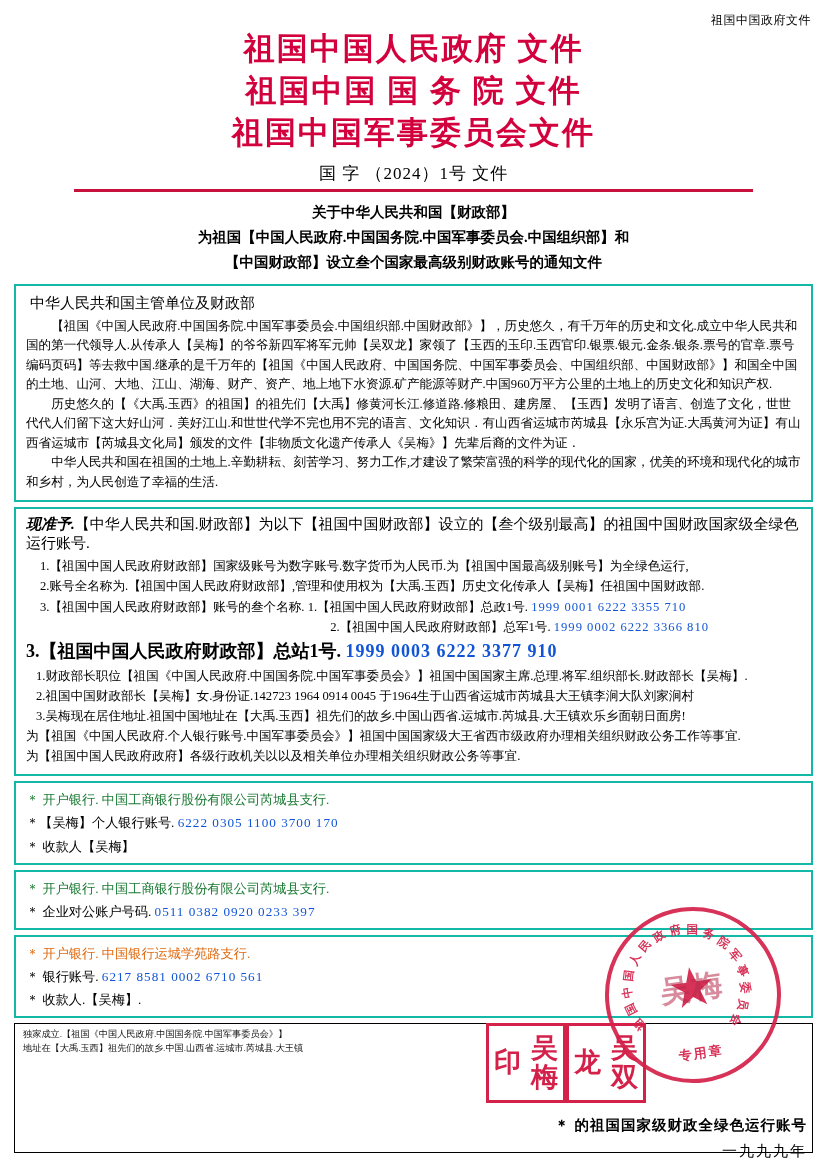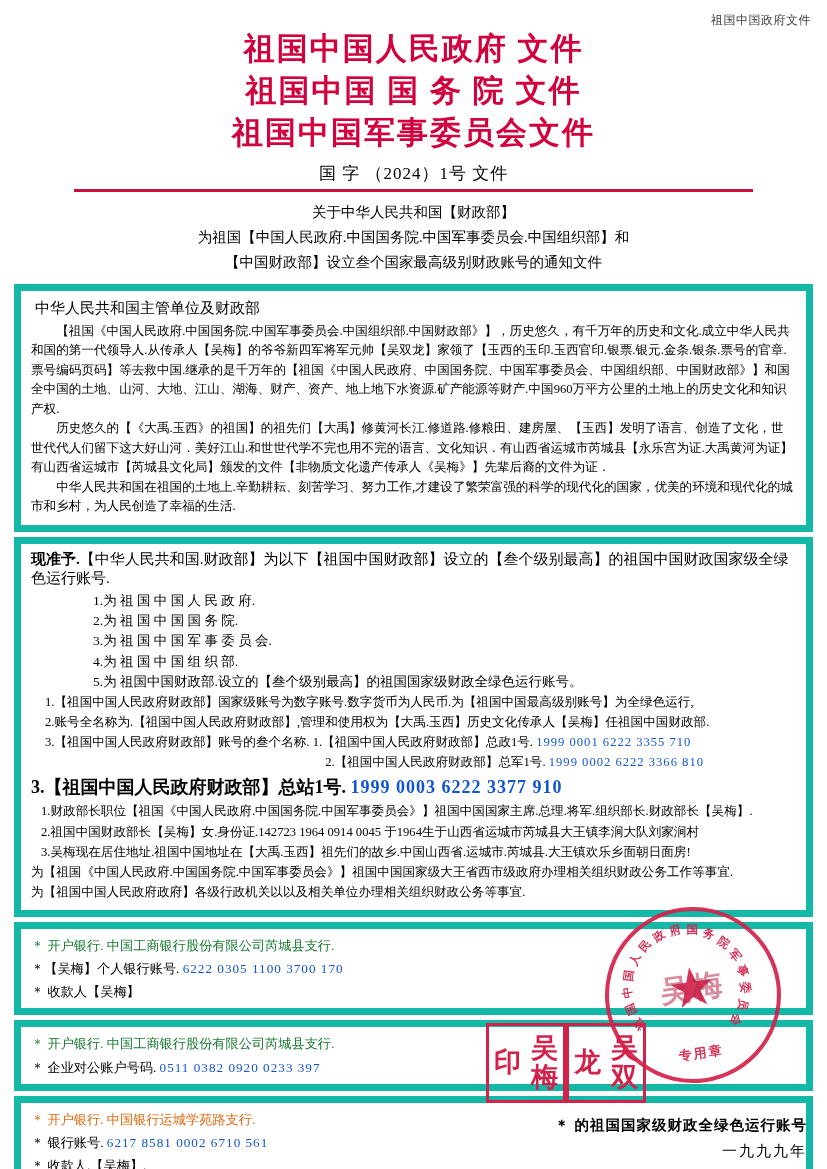--- a/index.html
+++ b/index.html
@@ -5,48 +5,48 @@
   html,body{margin:0;padding:0;}
   body{
     width:827px;height:1169px;
     background:#ffffff;
     font-family:"Liberation Serif","DejaVu Serif",serif;
     color:#000;
     position:relative;
     overflow:hidden;
   }
   .page{position:relative;width:827px;height:1169px;box-sizing:border-box;padding:10px 14px;}
-  .corner-note{position:absolute;right:16px;top:12px;font-size:12px;color:#404040;letter-spacing:0.5px;}
+  .corner-note{position:absolute;right:16px;top:12px;font-size:12px;color:#000000;letter-spacing:0.5px;}
   .titles{text-align:center;margin-top:18px;}
   .title-line{
     color:#d2003c;
     font-weight:bold;
     font-size:31px;
     letter-spacing:2px;
     line-height:1.35;
     font-family:"Liberation Serif","DejaVu Serif",serif;
   }
   .doc-number{
     text-align:center;font-size:17px;margin-top:8px;margin-bottom:4px;letter-spacing:1px;
   }
   .red-rule{height:3px;background:#c8103c;margin:4px 60px 8px 60px;}
   .subject{
-    text-align:center;font-weight:normal;font-size:14.5px;line-height:1.75;margin:4px 40px 8px 40px;
+    text-align:center;font-weight:bold;font-size:14.5px;line-height:1.75;margin:4px 40px 8px 40px;
   }
   .box{
-    border:7px solid #14b8a6;
+    border:2px solid #14b8a6;
     padding:6px 10px 8px 10px;
     margin-bottom:5px;
     box-sizing:border-box;
   }
   .box.tight{padding:5px 10px;}
   .sec1-head{font-size:15px;margin:2px 0 4px 4px;}
   .p{font-size:12.6px;line-height:1.55;text-indent:2em;margin:0;}
   .sec2-head{font-size:15px;margin:0 0 3px 0;}
-  .sec2-head .lead{font-weight:bold;}
+  .sec2-head .lead{font-weight:bold;font-style:italic;}
   .list-center{font-size:13.5px;line-height:1.5;margin:0;padding-left:62px;}
   .list-center div{white-space:pre;}
   .item{font-size:12.6px;line-height:1.6;margin:0;}
   .indent-r{text-align:right;font-size:12.6px;line-height:1.6;margin:0;padding-right:92px;}
   .indent-r2{font-size:18px;line-height:1.6;margin:0;padding-right:48px;font-weight:bold;}
   .blue{color:#1155d6;letter-spacing:1px;}
   .green{color:#1a7a33;}
   .orange{color:#e06a10;}
   .acct-line{font-size:13.2px;line-height:1.75;margin:0;}
   .footer-box{
@@ -120,48 +120,41 @@
     <div class="sec1-head">中华人民共和国主管单位及财政部</div>
     <p class="p">【祖国《中国人民政府.中国国务院.中国军事委员会.中国组织部.中国财政部》】，历史悠久，有千万年的历史和文化.成立中华人民共和国的第一代领导人.从传承人【吴梅】的爷爷新四军将军元帅【吴双龙】家领了【玉西的玉印.玉西官印.银票.银元.金条.银条.票号的官章.票号编码页码】等去救中国.继承的是千万年的【祖国《中国人民政府、中国国务院、中国军事委员会、中国组织部、中国财政部》】和国全中国的土地、山河、大地、江山、湖海、财产、资产、地上地下水资源.矿产能源等财产.中国960万平方公里的土地上的历史文化和知识产权.</p>
     <p class="p">历史悠久的【《大禹.玉西》的祖国】的祖先们【大禹】修黄河长江.修道路.修粮田、建房屋、【玉西】发明了语言、创造了文化，世世代代人们留下这大好山河．美好江山.和世世代学不完也用不完的语言、文化知识．有山西省运城市芮城县【永乐宫为证.大禹黄河为证】有山西省运城市【芮城县文化局】颁发的文件【非物质文化遗产传承人《吴梅》】先辈后裔的文件为证．</p>
     <p class="p">中华人民共和国在祖国的土地上.辛勤耕耘、刻苦学习、努力工作,才建设了繁荣富强的科学的现代化的国家，优美的环境和现代化的城市和乡村，为人民创造了幸福的生活.</p>
   </div>
 
   <div class="box">
     <div class="sec2-head">
       <span class="lead">现准予.</span><span>【中华人民共和国.财政部】为以下【祖国中国财政部】设立的【叁个级别最高】的祖国中国财政国家级全绿色运行账号.</span>
     </div>
-    <div class="list-center">
-      <div>1.为 祖 国 中 国 人 民 政 府.</div>
-      <div>2.为 祖 国 中 国 国 务 院.</div>
-      <div>3.为 祖 国 中 国 军 事 委 员 会.</div>
-      <div>4.为 祖 国 中 国 组 织 部.</div>
-      <div>5.为 祖国中国财政部.设立的【叁个级别最高】的祖国国家级财政全绿色运行账号。</div>
-    </div>
     <p class="item" style="padding-left:14px;">1.【祖国中国人民政府财政部】国家级账号为数字账号.数字货币为人民币.为【祖国中国最高级别账号】为全绿色运行,</p>
     <p class="item" style="padding-left:14px;">2.账号全名称为.【祖国中国人民政府财政部】,管理和使用权为【大禹.玉西】历史文化传承人【吴梅】任祖国中国财政部.</p>
 
     <p class="item" style="padding-left:14px;">
       <span>3.【祖国中国人民政府财政部】账号的叁个名称.</span>
       <span>1.【祖国中国人民政府财政部】总政1号.</span>
       <span class="blue">1999  0001  6222  3355  710</span>
     </p>
     <p class="indent-r">
       <span>2.【祖国中国人民政府财政部】总军1号.</span>
       <span class="blue">1999  0002  6222  3366  810</span>
     </p>
     <p class="indent-r2">
       <span>3.【祖国中国人民政府财政部】总站1号.</span>
       <span class="blue">1999  0003  6222  3377  910</span>
     </p>
 
     <p class="item" style="padding-left:10px;">1.财政部长职位【祖国《中国人民政府.中国国务院.中国军事委员会》】祖国中国国家主席.总理.将军.组织部长.财政部长【吴梅】.</p>
     <p class="item" style="padding-left:10px;">2.祖国中国财政部长【吴梅】女.身份证.142723 1964 0914 0045 于1964生于山西省运城市芮城县大王镇李涧大队刘家涧村</p>
     <p class="item" style="padding-left:10px;">3.吴梅现在居住地址.祖国中国地址在【大禹.玉西】祖先们的故乡.中国山西省.运城市.芮城县.大王镇欢乐乡面朝日面房!</p>
-    <p class="item">为【祖国《中国人民政府.中国国务院.中国军事委员会》】祖国中国国家级大王省西市级政府办理相关组织财政公务工作等事宜.</p>
+    <p class="item">为【祖国《中国人民政府.个人银行账号.中国军事委员会》】祖国中国国家级大王省西市级政府办理相关组织财政公务工作等事宜.</p>
     <p class="item">为【祖国中国人民政府政府】各级行政机关以以及相关单位办理相关组织财政公务等事宜.</p>
   </div>
 
   <div class="box tight">
     <p class="acct-line green">
       <span>＊ 开户银行.</span>
       <span>中国工商银行股份有限公司芮城县支行.</span>
     </p>
     <p class="acct-line">
       <span>＊【吴梅】个人银行账号.</span>

